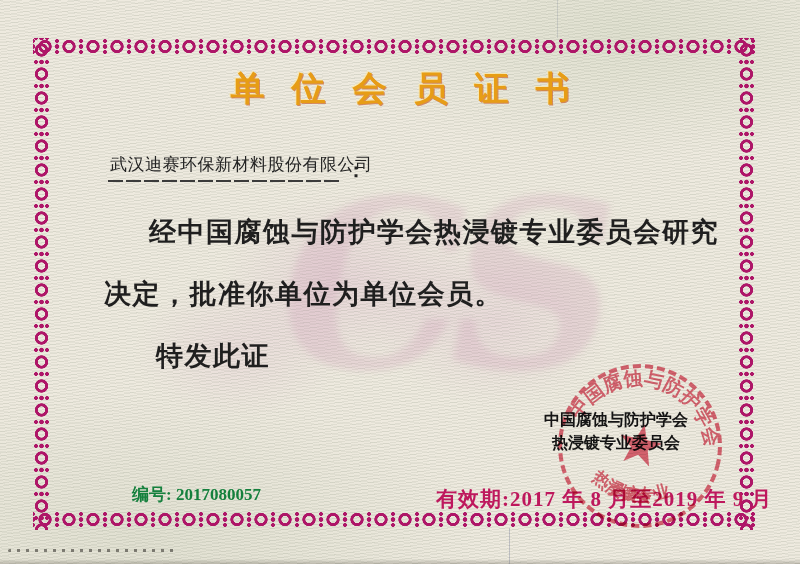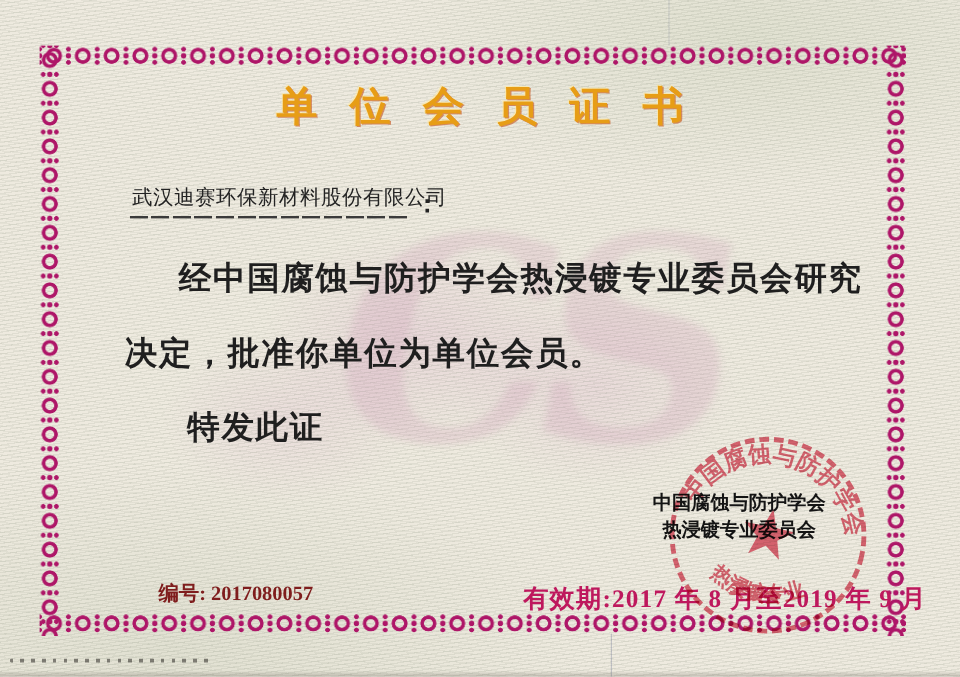--- a/index.html
+++ b/index.html
@@ -87,21 +87,21 @@
   .body-line.l2 { left:104px; top:276px; }
   .body-line.l3 { left:156px; top:338px; }
 
   .issuer {
     position:absolute; left:532px; top:408px; width:168px;
     text-align:center; font-size:16px; font-weight:bold; color:#141414;
     line-height:23px; white-space:nowrap;
   }
   .issuer .date { letter-spacing:3px; }
 
-  .serial { position:absolute; left:132px; top:483px; font-size:17px; font-weight:bold; color:#7f1d1d; white-space:nowrap; }
+  .serial { position:absolute; left:132px; top:483px; font-size:17px; font-weight:bold; color:#15803d; white-space:nowrap; }
   .validity { position:absolute; left:436px; top:485px; font-size:21px; font-weight:bold; color:#be185d; letter-spacing:1px; white-space:nowrap; }
 
   .seal {
     position:absolute; left:554px; top:360px; width:172px; height:172px;
     opacity:0.85; mix-blend-mode:multiply;
     transform:rotate(12deg);
     pointer-events:none;
   }
 
   .crease-bottom { position:absolute; left:509px; top:528px; width:1px; height:36px; background:rgba(90,100,135,0.30); }

